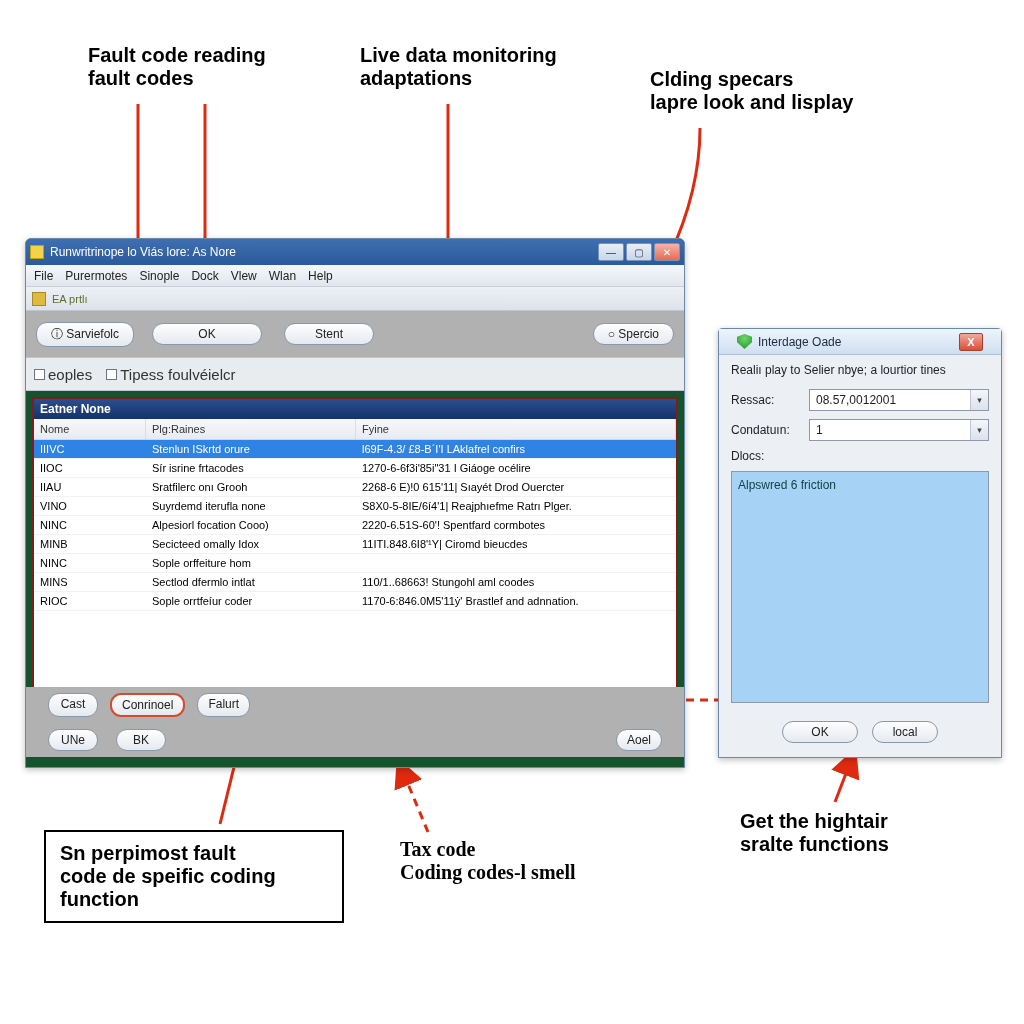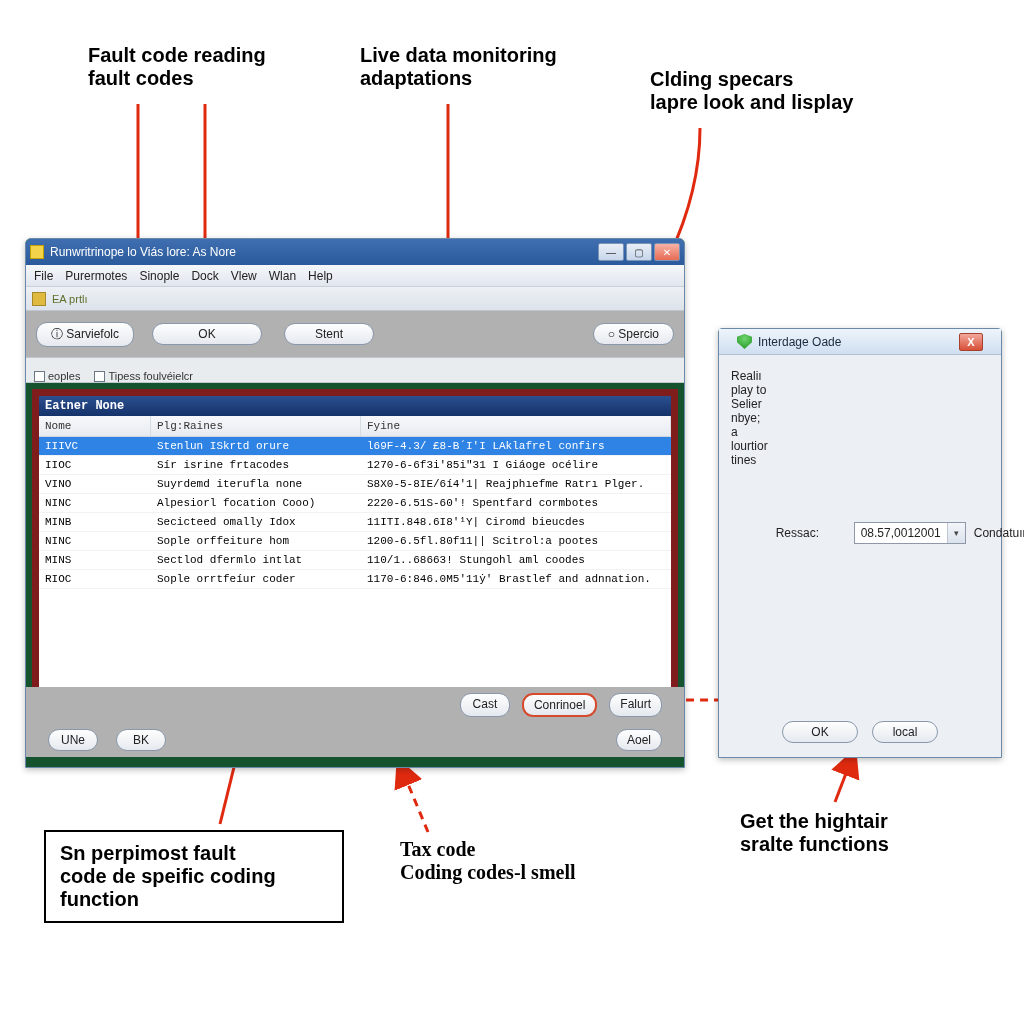--- a/index.html
+++ b/index.html
@@ -25,50 +25,50 @@
   .tool-icon{ width:14px;height:14px;background:#e0b93f;border:1px solid #a7892d;}
 
   .btn { background: linear-gradient(#fefefe,#e5e9ef); border:1px solid #8a98ab; border-radius:11px; padding:3px 14px; font-size:12px; color:#222; cursor:default; min-width:70px; text-align:center;}
   .btn.small{min-width:50px; padding:3px 10px;}
   .btn.hl{ border:2px solid #d64b2e; }
 
   .row1 { height:46px; background:#b1b1b1; display:flex; align-items:center; padding:0 10px; gap:18px; }
   .row1 .spacer{flex:1;}
   .row1 .center-btns{display:flex;gap:22px;}
 
-  .checks { height:26px; background:#e9ecef; border:1px solid #bfc6d0; border-left:none; border-right:none; display:flex; align-items:flex-end; gap:14px; padding:0 8px; font-size:11px; color:#333;}
+  .checks { height:34px; background:#e9ecef; border:1px solid #bfc6d0; border-left:none; border-right:none; display:flex; align-items:center; gap:14px; padding:0 8px; font-size:15px; color:#333;}
   .chk{display:flex;align-items:center;gap:3px;}
   .chk .box{width:11px;height:11px;border:1px solid #6b7785;background:#fff;}
 
-  .panel { margin:6px; background:#fff; border:7px solid #7f1d1d;font-family:Liberation Mono, monospace; }
+  .panel { margin:6px; background:#fff; border:2px solid #7f1d1d; }
   .panel-header { background: linear-gradient(#2b4f8f,#15326a); color:#fff; font-weight:bold; padding:3px 6px; font-size:12px;}
   .tbl { width:100%; }
   .tbl-head { display:flex; background: linear-gradient(#f7f8fa,#e7ebf1); border-bottom:1px solid #cfd6df; font-size:11px; color:#333;}
   .tbl-head > div { padding:4px 6px; border-right:1px solid #d7dde5; }
   .c1{width:112px;} .c2{width:210px;} .c3{flex:1;}
   .tbl-body{ font-size:11px; }
   .trow{ display:flex; border-bottom:1px solid #f0f2f5; }
   .trow > div{ padding:3px 6px; white-space:nowrap; overflow:hidden; text-overflow:ellipsis;}
   .trow.sel{ background:#2f83e4; color:#fff;}
   .tbl-empty{height:110px;}
 
   .bottom-btns{ position:absolute; left:0; right:0; bottom:10px; background:#b1b1b1;}
-  .bb-row{display:flex; justify-content:flex-end; gap:12px; padding:6px 22px;}
+  .bb-row{display:flex; gap:12px; padding:6px 22px;}
   .bb-row.r2{justify-content:center; gap:18px;}
   .bb-row .push-right{margin-left:auto;}
 
   
   .dialog { position: absolute; left:718px; top:328px; width:284px; height:430px; border:1px solid #6b8aaa; border-radius:4px 4px 0 0; background:#ecf0f5; box-shadow:0 2px 6px rgba(0,0,0,0.25); display:flex; flex-direction:column;}
   .dlg-title { height:26px; background: linear-gradient(#eef4fb,#cfdff1); display:flex; align-items:center; padding:0 18px; font-size:12px; color:#1b2b40; border-bottom:1px solid #aebfd4;}
   .dlg-title .shield{width:15px;height:15px;margin-right:6px;position:relative;}
   .dlg-title .shield::before{content:"";position:absolute;inset:0;background:radial-gradient(circle at 50% 30%, #6fd66f, #1e8f1e); clip-path: polygon(50% 0,100% 18%,100% 55%,50% 100%,0 55%,0 18%);} 
   .dlg-title .t-text{flex:1;}
   .dlg-title .close{ width:24px; height:18px; background: linear-gradient(#f2a89c,#d84f37); border:1px solid #a8402c; border-radius:2px; color:#fff; display:flex;align-items:center;justify-content:center;font-size:11px;font-weight:bold;}
 
-  .dlg-body{ padding:14px 12px; flex:1; display:flex; gap:8px; font-size:12px; color:#222;}
+  .dlg-body{ padding:8px 12px; flex:1; display:flex; flex-direction:column; gap:8px; font-size:12px; color:#222;}
   .dlg-msg{ font-size:12px; margin-bottom:4px;}
   .dlg-row{ display:flex; align-items:center; gap:6px;}
   .dlg-row label{ width:72px;}
   .combo{ flex:1; height:22px; border:1px solid #8d99a8; background:#fff; display:flex; align-items:center;}
   .combo .val{ flex:1; padding:0 6px; font-size:12px;}
   .combo .arrow{ width:18px; height:100%; border-left:1px solid #bfc6d0; background:linear-gradient(#f3f6fa,#dbe2ec); display:flex;align-items:center;justify-content:center;font-size:9px;color:#444;}
   .dlg-label{font-size:12px;}
   .dlg-list{ flex:1; border:1px solid #8d99a8; background:#a6d2f6; padding:6px; font-size:12px; color:#144; }
   .dlg-buttons{ display:flex; justify-content:center; gap:14px; padding:10px 0 14px 0;}
 
@@ -174,38 +174,42 @@
             <div class="c1">IIIVC</div>
             <div class="c2">Stenlun ISkrtd orure</div>
             <div class="c3">l69F-4.3/ £8-B´I'I LAklafrel confirs</div>
           </div>
         <div class="trow">
             <div class="c1">IIOC</div>
             <div class="c2">Sír isrine frtacodes</div>
             <div class="c3">1270-6-6f3i'85i"31 I Giáoge océlire</div>
           </div>
         <div class="trow">
+            <div class="c1">IIAU</div>
+            <div class="c2">Sratfilerc onı Grooh</div>
+            <div class="c3">2268-6 E)!0 615'11| Sıayét Drod Ouercter</div>
+          </div>
+        <div class="trow">
             <div class="c1">VINO</div>
             <div class="c2">Suyrdemd iterufla none</div>
             <div class="c3">S8X0-5-8IE/6í4'1| Reajphıefme Ratrı Plger.</div>
           </div>
         <div class="trow">
             <div class="c1">NINC</div>
             <div class="c2">Alpesiorl focation Cooo)</div>
             <div class="c3">2220-6.51S-60'! Spentfard cormbotes</div>
           </div>
         <div class="trow">
             <div class="c1">MINB</div>
             <div class="c2">Secicteed omally Idox</div>
             <div class="c3">11ITI.848.6I8'¹Y| Ciromd bieucdes</div>
           </div>
         <div class="trow">
             <div class="c1">NINC</div>
             <div class="c2">Sople orffeiture hom</div>
-            <div class="c3">1200-6.5fl.80f11|| Scitrol:a pootes</div>
           </div>
         <div class="trow">
             <div class="c1">MINS</div>
             <div class="c2">Sectlod dfermlo intlat</div>
             <div class="c3">110/1..68663! Stungohl aml coodes</div>
           </div>
         <div class="trow">
             <div class="c1">RIOC</div>
             <div class="c2">Sople orrtfeíur coder</div>
             <div class="c3">1170-6:846.0M5'11ẏ' Brastlef and adnnation.</div>

